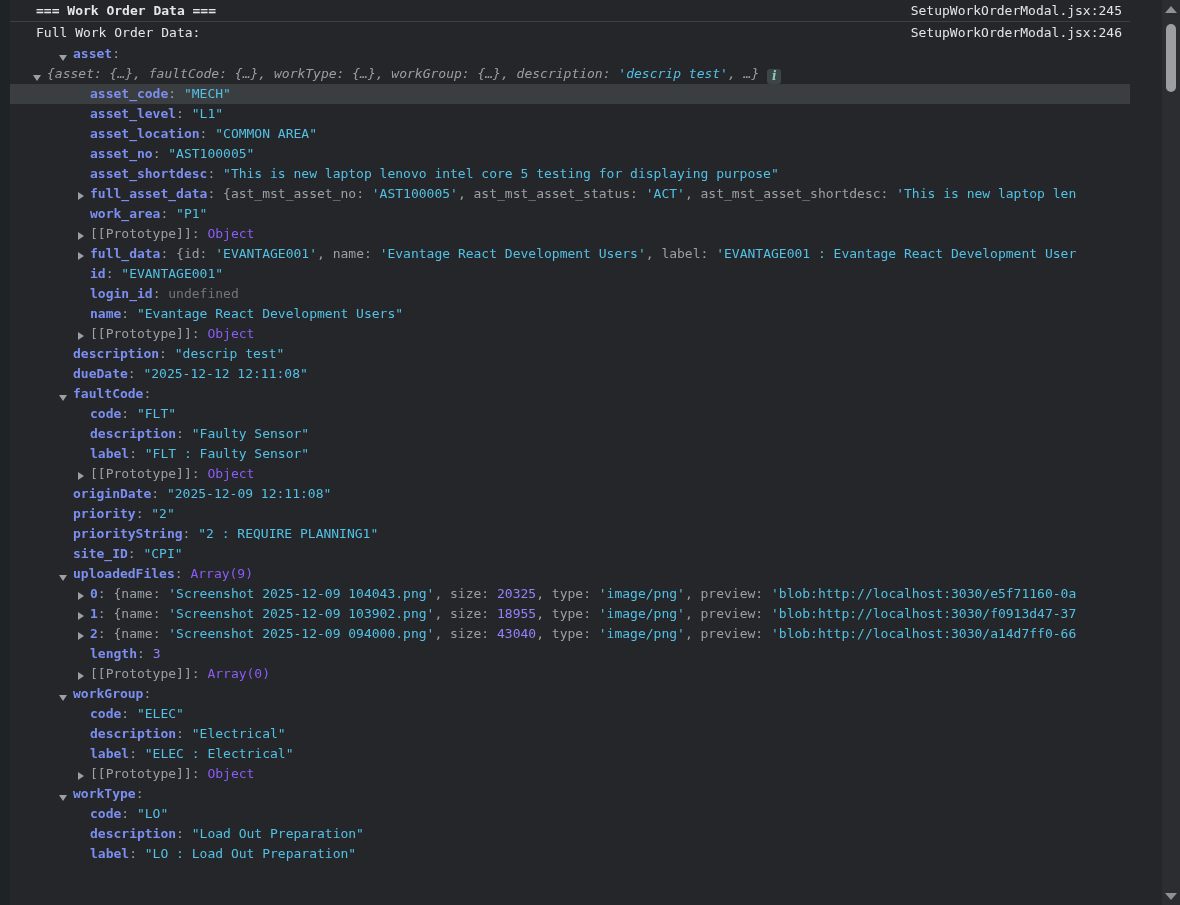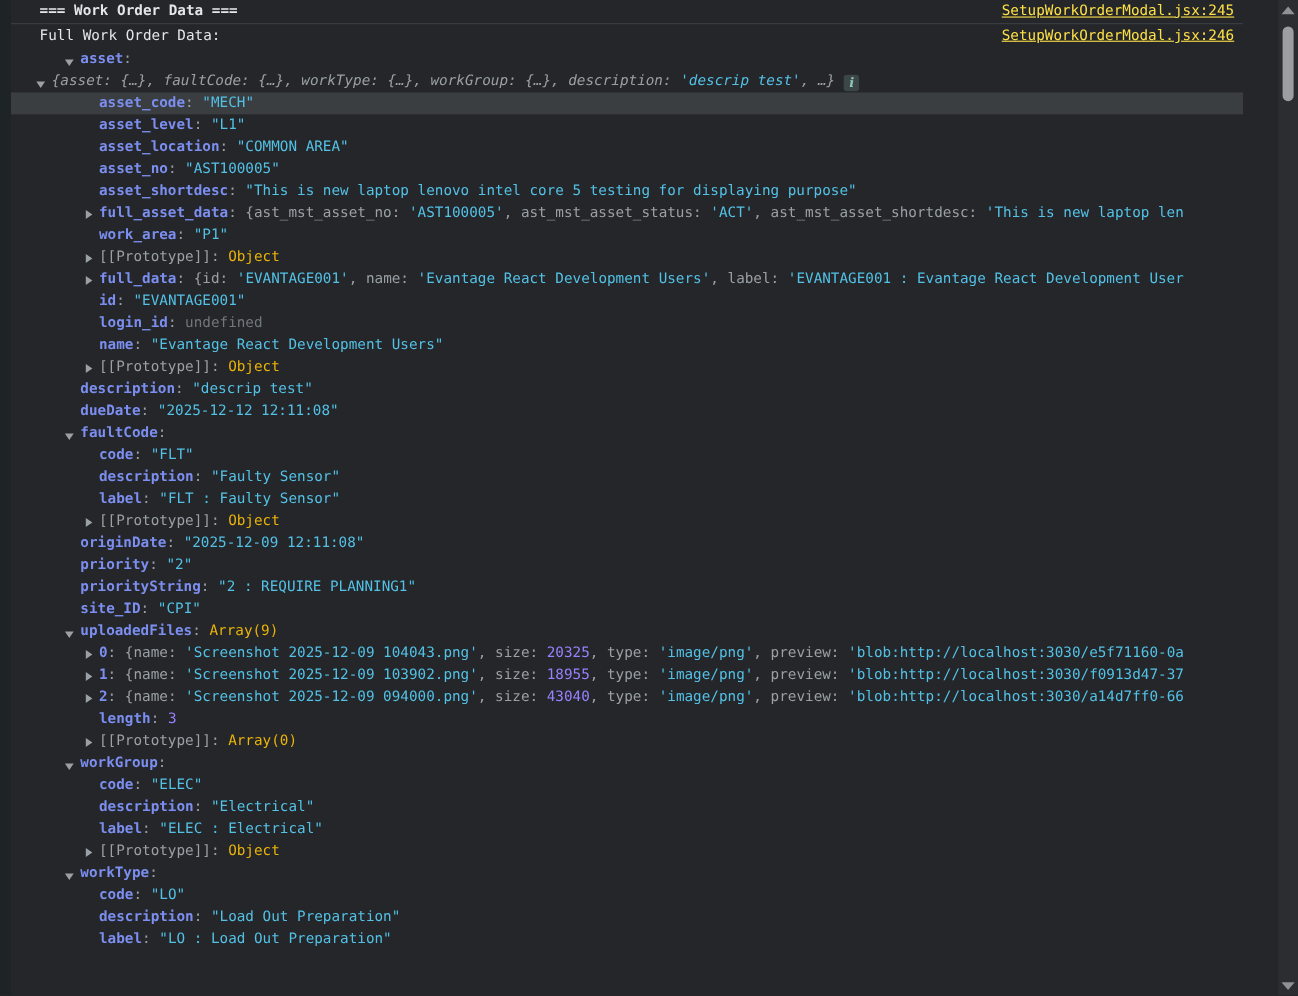--- a/index.html
+++ b/index.html
@@ -22,21 +22,21 @@
   .msg-row {
     display:flex; justify-content:space-between; align-items:center;
     height:22px; line-height:22px;
     padding-left:26px; padding-right:8px;
     white-space:nowrap;
   }
   .msg-row.first { height:22px; border-bottom:1px solid #3b4043; }
   .msg-text { color:#e4e6e9; }
   .msg-text.bold { font-weight:bold; }
   .source-link {
-    color:#fde047; text-decoration:underline; cursor:pointer;
+    color:#e5e5e5; cursor:pointer;
   }
   .trow {
     height:20px; line-height:20px; white-space:nowrap; overflow:hidden;
   }
   .trow.hl { background:#3a3e41; }
   .indent-0 { padding-left:23px; }
   .indent-1 { padding-left:49px; }
   .indent-2 { padding-left:66px; }
   .twisty { display:inline-block; width:14px; position:relative; }
   .twisty.open::before {
@@ -48,21 +48,21 @@
     content:""; position:absolute; left:2px; top:-6px;
     border-top:4.5px solid transparent; border-bottom:4.5px solid transparent;
     border-left:6px solid #9aa0a6;
   }
   .sg-k { color:#7c8ff0; font-weight:bold; }
   .sg-p { color:#9aa0a6; }
   .sg-g { color:#9aa0a6; }
   .sg-s { color:#53c1e6; }
   .sg-n { color:#9980ff; }
   .sg-u { color:#72777d; }
-  .sg-w { color:#eab308; }
+  .sg-w { color:#8b5cf6; }
   .sg-ip { color:#9aa0a6; font-style:italic; }
   .sg-is { color:#53c1e6; font-style:italic; }
   .info-icon {
     display:inline-block; width:14px; height:15px; margin-left:8px;
     background:#3c4647; border-radius:3px;
     color:#8fc7bd; font:italic bold 12px "DejaVu Serif", serif;
     text-align:center; line-height:15px; vertical-align:-2px; cursor:default;
   }
   .scrollbar {
     position:absolute; right:0; top:0; width:18px; height:100%;

